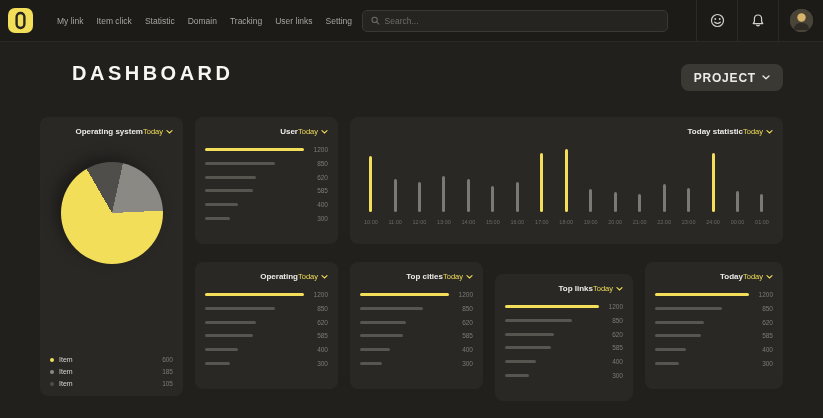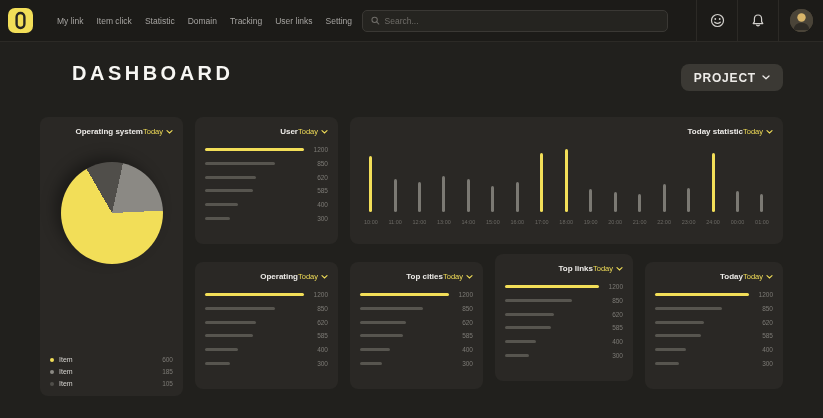--- a/index.html
+++ b/index.html
@@ -61,21 +61,21 @@
   .period{
     background:transparent; border:none; cursor:pointer; color:var(--accent,#F2DE58);
     display:flex; align-items:center; gap:3px; padding:0;
   }
   .period span{ font-size:7.5px; font-family:"Liberation Sans", sans-serif; }
   .pos-os{ left:40px; top:117px; width:143px; height:279px; }
   .pos-user{ left:195px; top:117px; width:143px; height:127px; }
   .pos-clicks-stat{ left:350px; top:117px; width:433px; height:127px; }
   .pos-geography{ left:195px; top:262px; width:143px; height:127px; }
   .pos-top-cities{ left:350px; top:262px; width:133px; height:127px; }
-  .pos-top-links{ left:495px; top:254px; width:138px; height:127px; }
+  .pos-top-links{ left:495px; top:274px; width:138px; height:127px; }
   .pos-clicks{ left:645px; top:262px; width:138px; height:127px; }
   
   .pie{
     width:102px; height:102px; border-radius:50%; margin:26px auto 0;
     box-shadow:-6px -5px 14px rgba(0,0,0,0.35);
   }
   .legend{ position:absolute; left:10px; right:10px; bottom:9px; }
   .legend-row{ display:flex; align-items:center; margin-top:5px; }
   .legend-dot{ width:4px; height:4px; border-radius:50%; margin-right:5px; flex:0 0 auto; }
   .legend-label{ flex:1; font-size:7px; color:#D5D3CF; }

